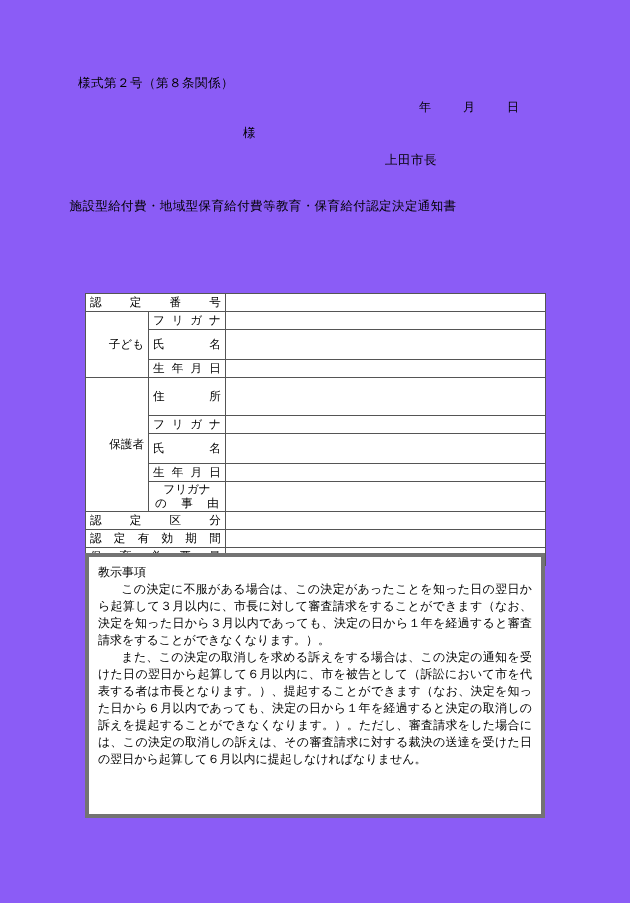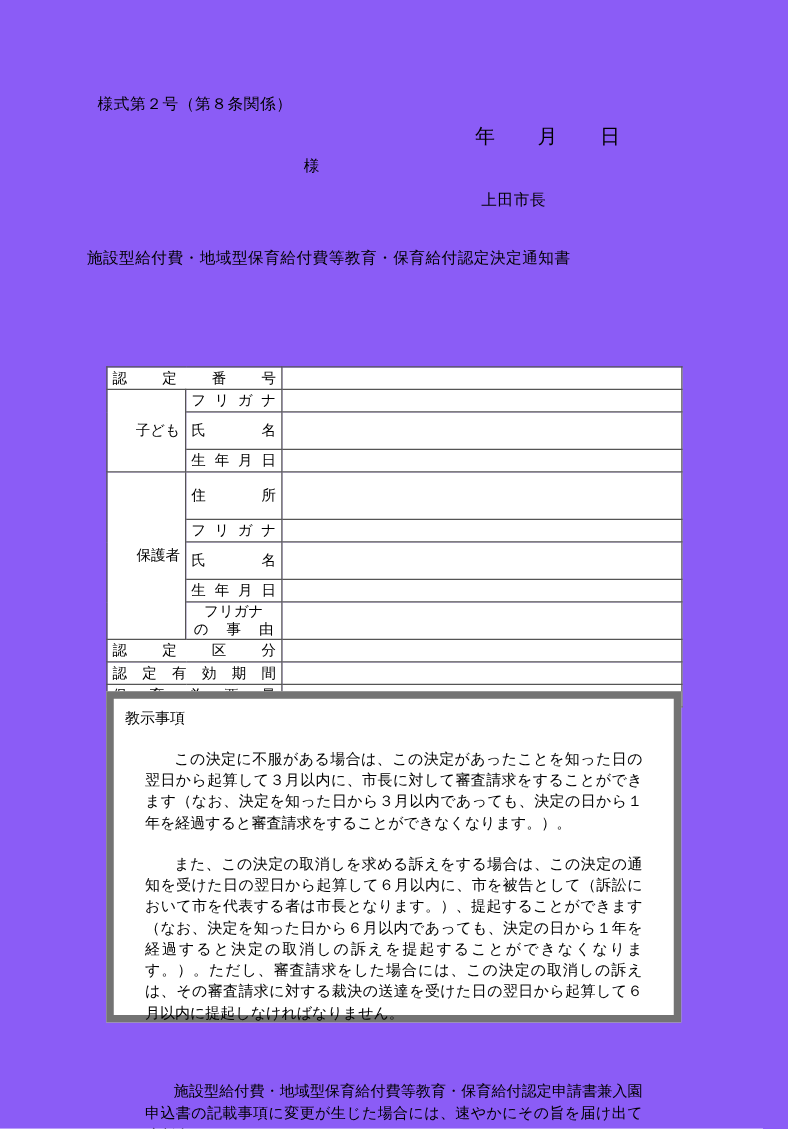--- a/index.html
+++ b/index.html
@@ -23,23 +23,23 @@
   .form-no {
     position: absolute;
     left: 78px;
     top: 75px;
     font-size: 12.5px;
     letter-spacing: 0.5px;
     white-space: nowrap;
   }
   .date-line {
     position: absolute;
-    left: 380px;
+    left: 419px;
     top: 99px;
-    font-size: 16px;
+    font-size: 12px;
     white-space: nowrap;
   }
   .date-line span { display: inline-block; }
   .date-line .gap { width: 26px; }
 
   .addressee {
     position: absolute;
     left: 243px;
     top: 125px;
     font-size: 12.5px;
@@ -136,34 +136,34 @@
     padding: 0 2px;
   }
 
   
   .notice-box {
     position: absolute;
     left: 85px;
     top: 553px;
     width: 460px;
     height: 265px;
-    border: 6px solid #737373;
+    border: 4px solid #737373;
     box-sizing: border-box;
     padding: 7px 9px 0 9px;
     background: #ffffff;
   }
   .notice-head {
     font-size: 12px;
     line-height: 17px;
     margin: 0;
   }
   .notice-para {
     font-size: 12px;
     line-height: 17px;
-    margin: 16px;
+    margin: 0;
     text-align: justify;
     text-justify: inter-character;
   }
   .notice-para .indent { display: inline-block; width: 23px; }
   .spacer { height: 14px; }
 </style>
 </head>
 <body>
 
 <div id="page">
@@ -249,16 +249,15 @@
         <td class="val"></td>
       </tr>
     </tbody>
   </table>
 
   <div class="notice-box">
     <p class="notice-head">教示事項</p>
     <p class="notice-para"><span class="indent"></span><span>この決定に不服がある場合は、この決定があったことを知った日の翌日から起算して３月以内に、市長に対して審査請求をすることができます（なお、決定を知った日から３月以内であっても、決定の日から１年を経過すると審査請求をすることができなくなります。）。</span></p>
     <p class="notice-para"><span class="indent"></span><span>また、この決定の取消しを求める訴えをする場合は、この決定の通知を受けた日の翌日から起算して６月以内に、市を被告として（訴訟において市を代表する者は市長となります。）、提起することができます（なお、決定を知った日から６月以内であっても、決定の日から１年を経過すると決定の取消しの訴えを提起することができなくなります。）。ただし、審査請求をした場合には、この決定の取消しの訴えは、その審査請求に対する裁決の送達を受けた日の翌日から起算して６月以内に提起しなければなりません。</span></p>
     <div class="spacer"></div>
-    <p class="notice-para"><span class="indent"></span><span>施設型給付費・地域型保育給付費等教育・保育給付認定申請書兼入園申込書の記載事項に変更が生じた場合には、速やかにその旨を届け出てください。</span></p>
   </div>
 
 </div>
 
 </body></html>

